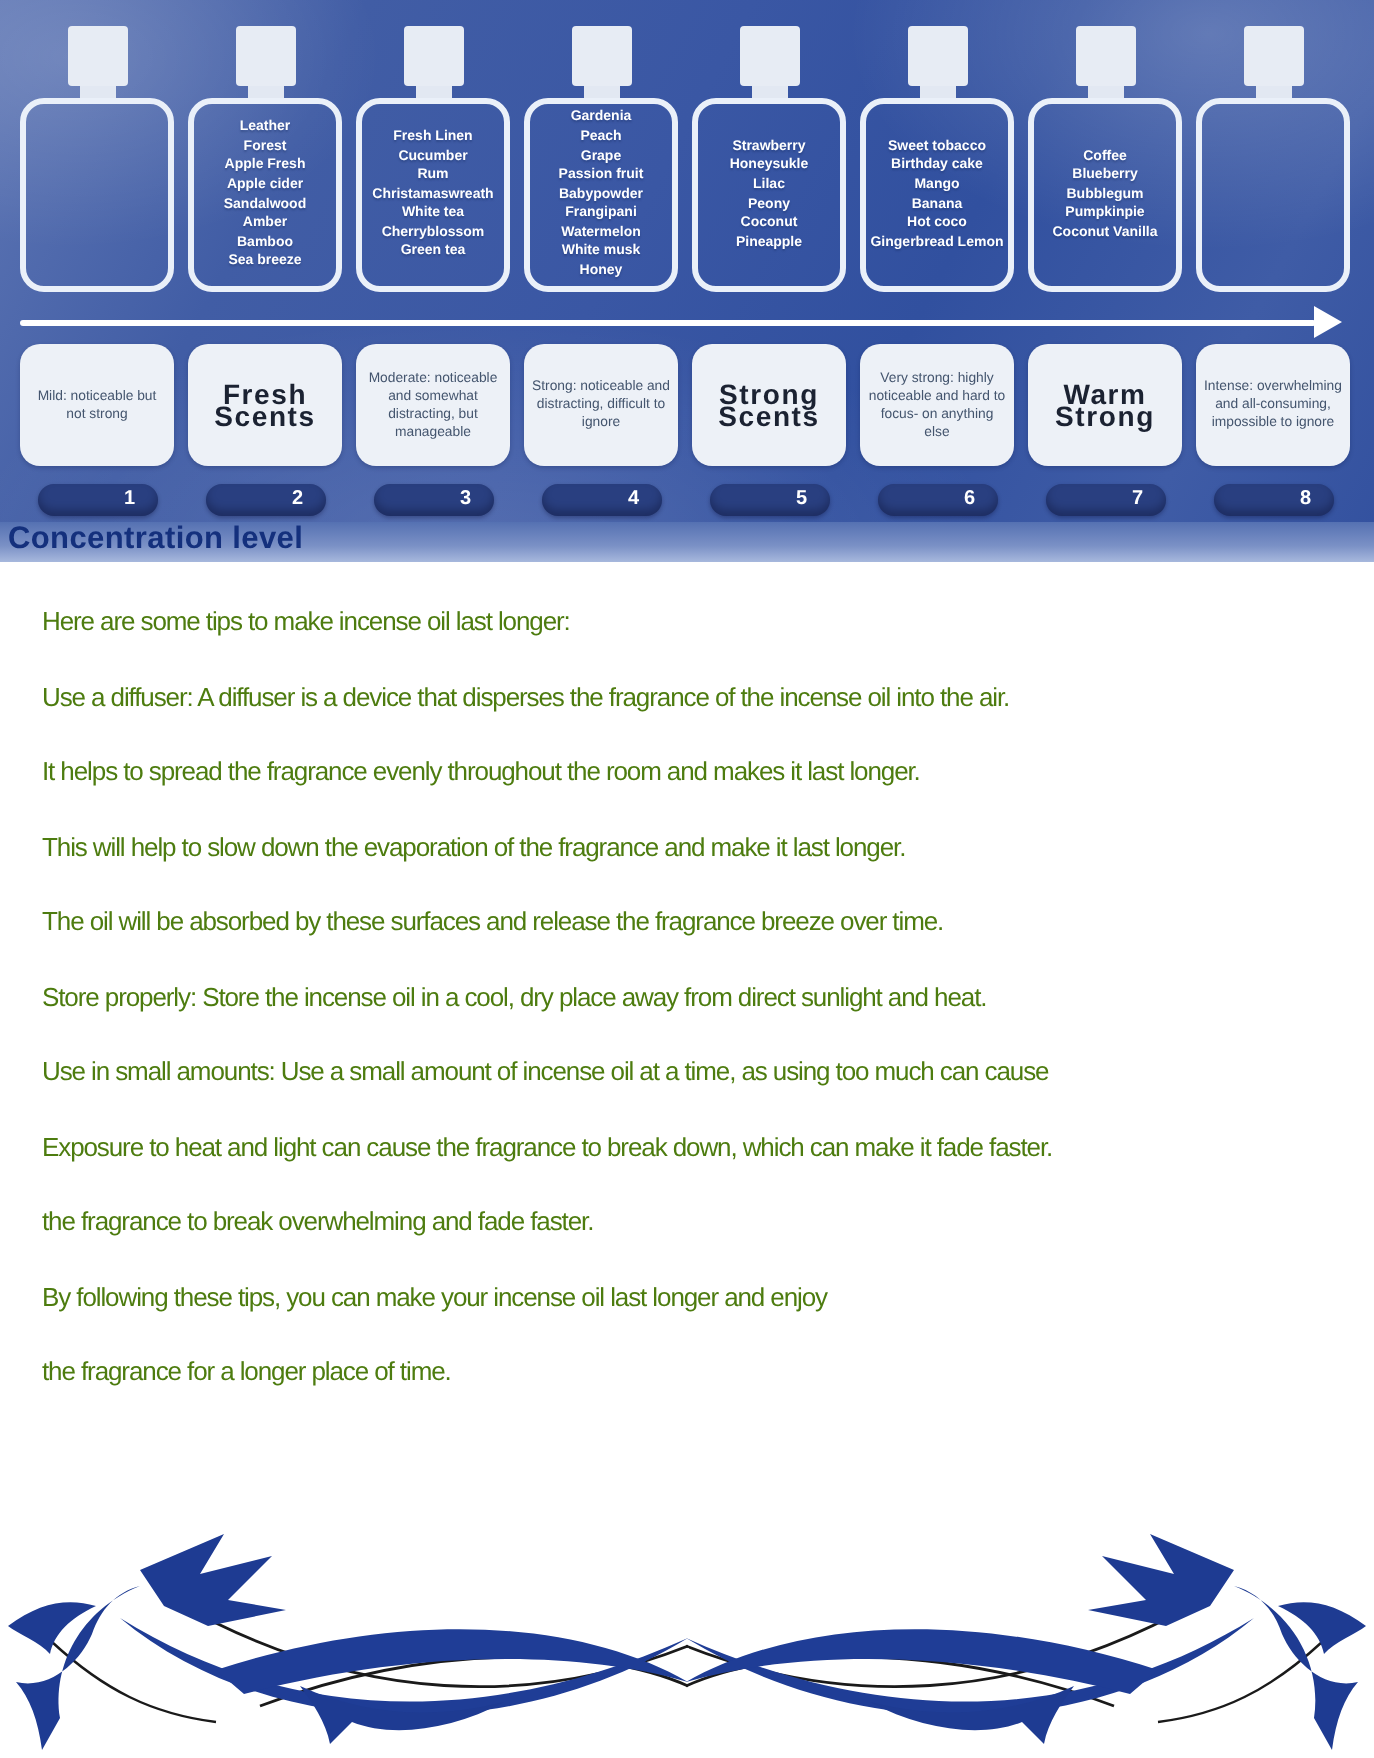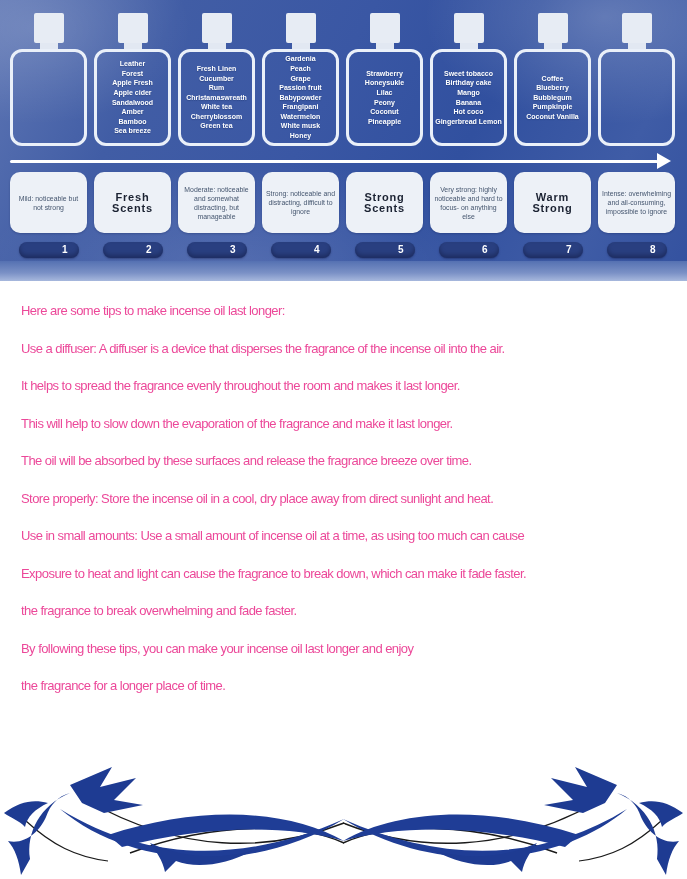--- a/index.html
+++ b/index.html
@@ -49,21 +49,21 @@
 
   
   .scale-row{ top:172px; }
   .scale-box{
     height:61px; background:#edf1f7; border-radius:10px; box-sizing:border-box;
     display:flex; align-items:center; justify-content:center; text-align:center;
     font-size:6.9px; line-height:9px; color:#44556e; padding:3px 4px;
     box-shadow:0 1px 2px rgba(10,25,70,.25);
   }
   .scale-box.emphasis{
-    font-size:11px; font-weight:bold; color:#1b2232; letter-spacing:.8px; line-height:11px;
+    font-size:14px; font-weight:bold; color:#1b2232; letter-spacing:.8px; line-height:11px;
   }
 
   
   .pills-row{ top:242px; }
   .pill{
     width:60px; height:16px; margin:0 auto; background:#293f80; border-radius:8px;
     color:#ffffff; font-size:10px; font-weight:bold; text-align:right;
     line-height:16px; padding-right:11px; box-sizing:border-box;
     box-shadow:inset 0 -3px 4px rgba(0,0,20,.28), 0 1px 2px rgba(0,0,40,.3);
   }
@@ -74,21 +74,21 @@
     background:linear-gradient(180deg,#5571b2 0%,#7b91c6 60%,#a7b8dd 100%);
   }
   .footer-label{
     position:absolute; left:4px; bottom:2px;
     font-size:15.5px; font-weight:bold; color:#14307d; letter-spacing:.2px;
   }
 
   
   .tips{ position:absolute; top:303px; left:21px; right:14px; }
   .tips p{
-    margin:0 0 22.5px 0; font-size:13px; line-height:15px; color:#ec4899;
+    margin:0 0 22.5px 0; font-size:13px; line-height:15px; color:#4d7c0f;
     letter-spacing:-0.55px; white-space:nowrap;
   }
 
   
   .flourish{ position:absolute; left:0; bottom:4px; width:687px; height:114px; }
 </style>
 </head>
 <body>
 
 <div class="page">
@@ -221,20 +221,21 @@
         </div>
       <div class="col">
           <div class="pill">7</div>
         </div>
       <div class="col">
           <div class="pill">8</div>
         </div>
     </div>
 
     <div class="panel-footer"></div>
+    <div class="footer-label">Concentration level</div>
   </div>
 
   <div class="tips">
     <p>Here are some tips to make incense oil last longer:</p>
     <p>Use a diffuser: A diffuser is a device that disperses the fragrance of the incense oil into the air.</p>
     <p>It helps to spread the fragrance evenly throughout the room and makes it last longer.</p>
     <p>This will help to slow down the evaporation of the fragrance and make it last longer.</p>
     <p>The oil will be absorbed by these surfaces and release the fragrance breeze over time.</p>
     <p>Store properly: Store the incense oil in a cool, dry place away from direct sunlight and heat.</p>
     <p>Use in small amounts: Use a small amount of incense oil at a time, as using too much can cause</p>

